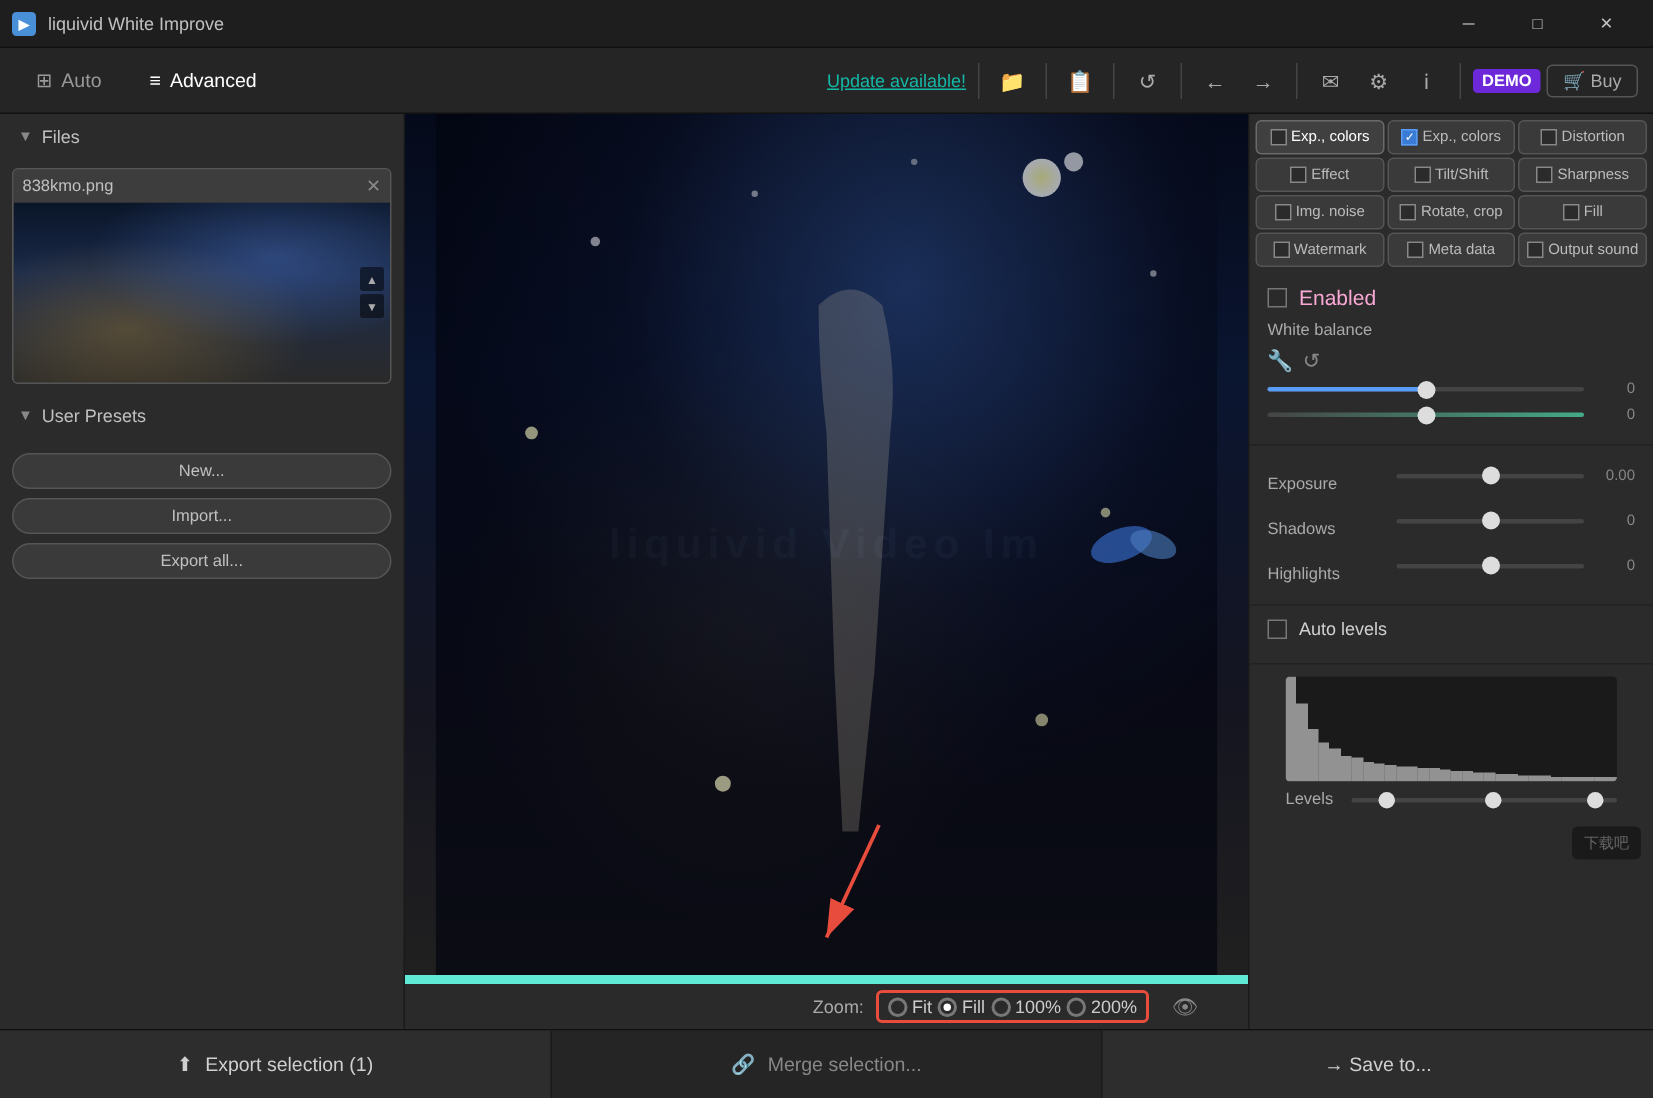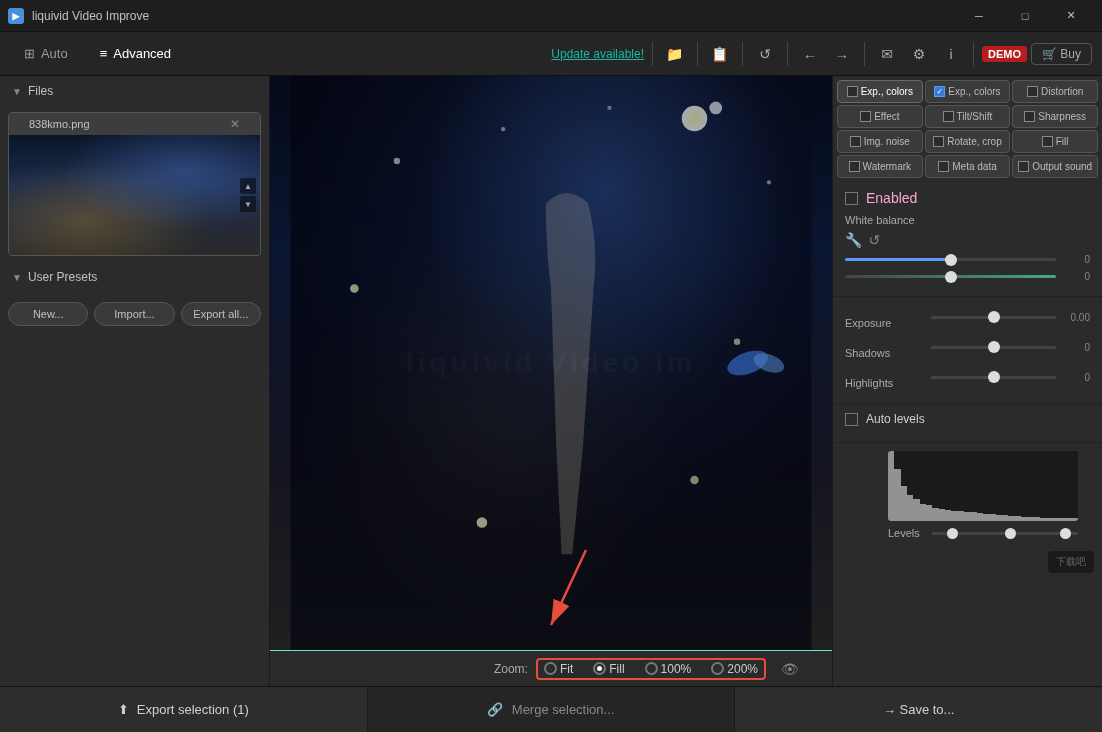--- a/index.html
+++ b/index.html
@@ -77,21 +77,21 @@
       text-decoration: underline;
     }
     .toolbar-icon-btn {
       width: 28px; height: 28px;
       display: flex; align-items: center; justify-content: center;
       cursor: pointer; color: #aaa; font-size: 14px;
       border-radius: 4px;
       border: none; background: transparent;
     }
     .demo-badge {
-      background: #b91c1c;
+      background: #6d28d9;
       color: white;
       padding: 2px 6px;
       border-radius: 3px;
       font-size: 11px;
       font-weight: bold;
     }
     .buy-btn {
       background: transparent;
       border: 1px solid #555;
       color: #aaa;
@@ -137,21 +137,21 @@
       background: #3a3a3a;
       border: 1px solid #555;
       border-radius: 4px;
       position: relative;
       overflow: hidden;
     }
     .file-item-header {
       display: flex;
       align-items: center;
       justify-content: space-between;
-      padding: 4px 20px;
+      padding: 4px 6px;
       font-size: 11px;
       color: #c0c0c0;
       background: #3d3d3d;
     }
     .file-item-header .close-x {
       cursor: pointer; color: #888; font-size: 12px;
     }
     .file-thumb {
       width: 100%;
       height: 120px;
@@ -185,20 +185,21 @@
 
     
     .presets-area {
       padding: 4px 8px 8px;
       flex: 1;
     }
     .preset-buttons {
       display: flex;
       gap: 6px;
       padding: 6px 0;
+      flex-direction: column;
     }
     .preset-btn {
       flex: 1;
       padding: 5px 10px;
       background: #3a3a3a;
       border: 1px solid #555;
       border-radius: 14px;
       color: #c0c0c0;
       font-size: 11px;
       cursor: pointer;
@@ -225,21 +226,21 @@
         radial-gradient(ellipse at 60% 20%, rgba(150,200,255,0.15) 0%, transparent 40%),
         radial-gradient(ellipse at 40% 60%, rgba(200,170,80,0.2) 0%, transparent 40%),
         linear-gradient(180deg, #050a1a 0%, #0a1530 30%, #151520 70%, #202020 100%);
       display: flex; align-items: center; justify-content: center; padding-left: 36px;
     }
 
     
     .zoom-bar {
       height: 36px;
       background: #2a2a2a;
-      border-top: 1px solid #5eead4;
+      border-top: 6px solid #5eead4;
       display: flex;
       align-items: center;
       justify-content: flex-end;
       padding: 0 30px 0 10px;
       gap: 4px;
     }
     .zoom-label { color: #aaa; font-size: 12px; margin-right: 4px; }
     .radio-option {
       display: flex; align-items: center; gap: 3px;
       cursor: pointer; font-size: 12px; color: #ccc;
@@ -388,21 +389,20 @@
     .wb-icons {
       display: flex; gap: 6px; align-items: center; margin-bottom: 6px;
     }
     .wb-icon-btn {
       font-size: 14px; cursor: pointer; color: #888;
     }
 
     
     .histogram-area {
       padding: 8px 24px;
-      margin-left: 31px;
     }
     .histogram-canvas {
       width: 100%;
       height: 70px;
       background: #1a1a1a;
       border-radius: 3px;
       position: relative;
       overflow: hidden;
     }
     .hist-bars {
@@ -460,21 +460,21 @@
       color: #888;
     }
 
     
     .red-highlight {
       border: 2px solid #e74c3c;
       border-radius: 4px;
       padding: 2px 6px;
       display: flex;
       align-items: center;
-      gap: 20px;
+      gap: 4px;
     }
 
     
     .watermark {
       position: absolute;
       top: 50%;
       left: 50%;
       transform: translate(-50%, -50%);
       font-size: 28px;
       color: rgba(150,180,220,0.15);
@@ -492,21 +492,21 @@
       width: 100%;
       height: 120px;
       pointer-events: none;
     }
   </style>
 </head>
 <body>
 
 <div id="titlebar">
   <div class="app-icon">▶</div>
-  <span class="title-text">liquivid Video Improve</span>
+  <span class="title-text">liquivid White Improve</span>
   <div class="win-controls">
     <button class="win-btn">─</button>
     <button class="win-btn">□</button>
     <button class="win-btn close">✕</button>
   </div>
 </div>
 
 <div id="toolbar">
   <div class="toolbar-tab">
     <span>⊞</span>

